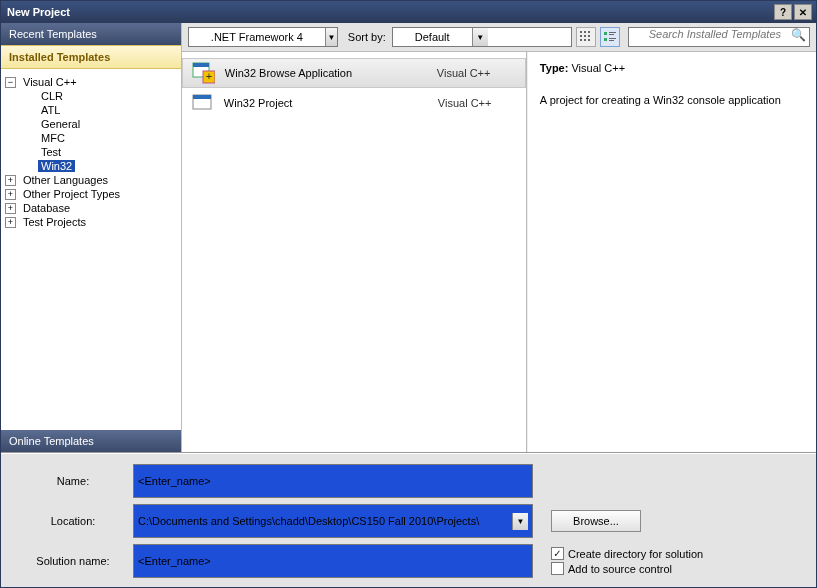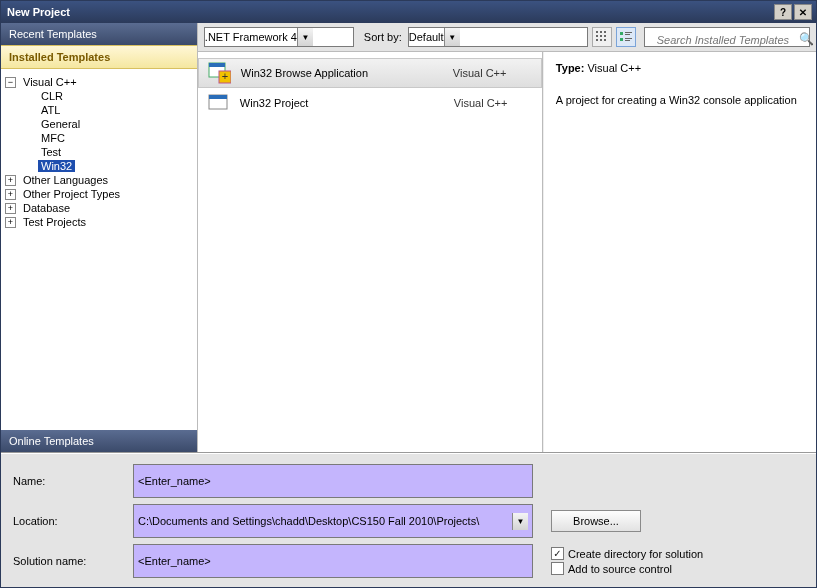--- a/index.html
+++ b/index.html
@@ -18,46 +18,46 @@
 .tree-row { display: flex; align-items: center; padding: 1px 0; cursor: pointer; }
 .tree-toggle { width: 11px; height: 11px; border: 1px solid #888; display: inline-flex; align-items: center; justify-content: center; font-size: 9px; line-height: 1; margin-right: 4px; background: #fff; color: #000; }
 .tree-spacer { width: 15px; display: inline-block; }
 .tree-indent { width: 18px; display: inline-block; }
 .tree-label { padding: 0 3px; }
 .tree-label.sel { background: #1e4eae; color: #fff; }
 
 .center { flex: 1; display: flex; flex-direction: column; background: #fff; }
 .toolbar { background: #e4e4e4; border-bottom: 1px solid #bbb; padding: 4px 6px; display: flex; align-items: center; gap: 4px; }
 .combo { display: inline-flex; align-items: center; background: #fff; border: 1px solid #7a7a7a; height: 20px; }
-.combo span { padding: 0 0; white-space: nowrap; }
+.combo span { padding: 0 22px; white-space: nowrap; }
 .combo .arrow { width: 16px; height: 18px; background: linear-gradient(#f4f4f4,#d4d4d4); border-left: 1px solid #888; display: flex; align-items: center; justify-content: center; font-size: 8px; }
 .tb-label { padding: 0 2px 0 6px; }
 .viewbtn { width: 20px; height: 20px; border: 1px solid #aaa; background: #f0f0f0; display: flex; align-items: center; justify-content: center; cursor: pointer; }
 .viewbtn.active { border: 1px solid #7aa3d8; background: #dce8f7; }
 .viewbtn svg { width: 14px; height: 14px; }
-.searchbox { flex: 1; min-width: 100px; background: #fff; border: 1px solid #7a7a7a; height: 20px; display: flex; align-items: flex-end; padding: 0 12px; margin-left: 4px; }
+.searchbox { flex: 1; min-width: 100px; background: #fff; border: 1px solid #7a7a7a; height: 20px; display: flex; align-items: flex-start; padding: 0 20px; margin-left: 4px; }
 .searchbox input { border: none; outline: none; flex: 1; color: #888; font-style: italic; font-size: 11px; }
 .searchbox .mag { color: #2a6db8; font-size: 12px; }
 
 .list-area { flex: 1; display: flex; }
 .proj-list { width: 345px; border-right: 1px solid #bbb; padding: 6px 0; }
 .proj-row { display: flex; align-items: center; height: 30px; padding: 0 8px; cursor: pointer; }
 .proj-row.sel { background: linear-gradient(#f2f2f2,#dedede); border: 1px solid #c8c8c8; }
 .proj-icon { width: 24px; height: 24px; margin-right: 10px; display:flex; align-items:center; justify-content:center; }
 .proj-name { flex: 1; }
 .proj-lang { width: 80px; color: #333; }
 
 .details { flex: 1; padding: 10px 12px; border-left: 1px solid #eee; }
 .details .type-line { margin-bottom: 20px; }
 .details .type-label { font-weight: bold; }
 
 .bottom-form { background: #e4e4e4; padding: 10px 12px 6px 12px; border-top: 1px solid #fff; }
 .form-row { display: flex; align-items: center; margin-bottom: 6px; }
-.form-label { width: 120px; }
-.form-input { background: #c4b5fd; border: 1px solid #7a7a7a; height: 19px; padding: 16px 4px; display: flex; align-items: center; }
+.form-label { width: 120px; text-align: center; }
+.form-input { background: #1d4ed8; border: 1px solid #7a7a7a; height: 19px; padding: 16px 4px; display: flex; align-items: center; }
 .form-input.name { width: 400px; }
 .form-input.loc { width: 400px; gap: 20px; }
 .form-input.loc .arrow { margin-left: auto; width: 16px; height: 17px; background: linear-gradient(#f4f4f4,#d4d4d4); border-left: 1px solid #888; display: flex; align-items: center; justify-content: center; font-size: 8px; }
 .browse-btn { margin-left: 18px; width: 90px; height: 22px; background: linear-gradient(#fdfdfd,#e2e2e2); border: 1px solid #8a8a8a; cursor: pointer; }
 .checkbox { width: 13px; height: 13px; border: 1px solid #7a7a7a; background: #fff; margin-right: 4px; display:inline-flex; align-items:center; justify-content:center; font-size:10px; color:#222; }
 
 .footer { background: linear-gradient(#4b5d82,#32405d); height: 36px; display: flex; align-items: center; justify-content: flex-end; padding: 0 10px; gap: 8px; }
 .footer button { width: 72px; height: 22px; background: linear-gradient(#fdfdfd,#e2e2e2); border: 1px solid #6a6a6a; cursor: pointer; }
 .footer button:disabled { color: #888; }
 

